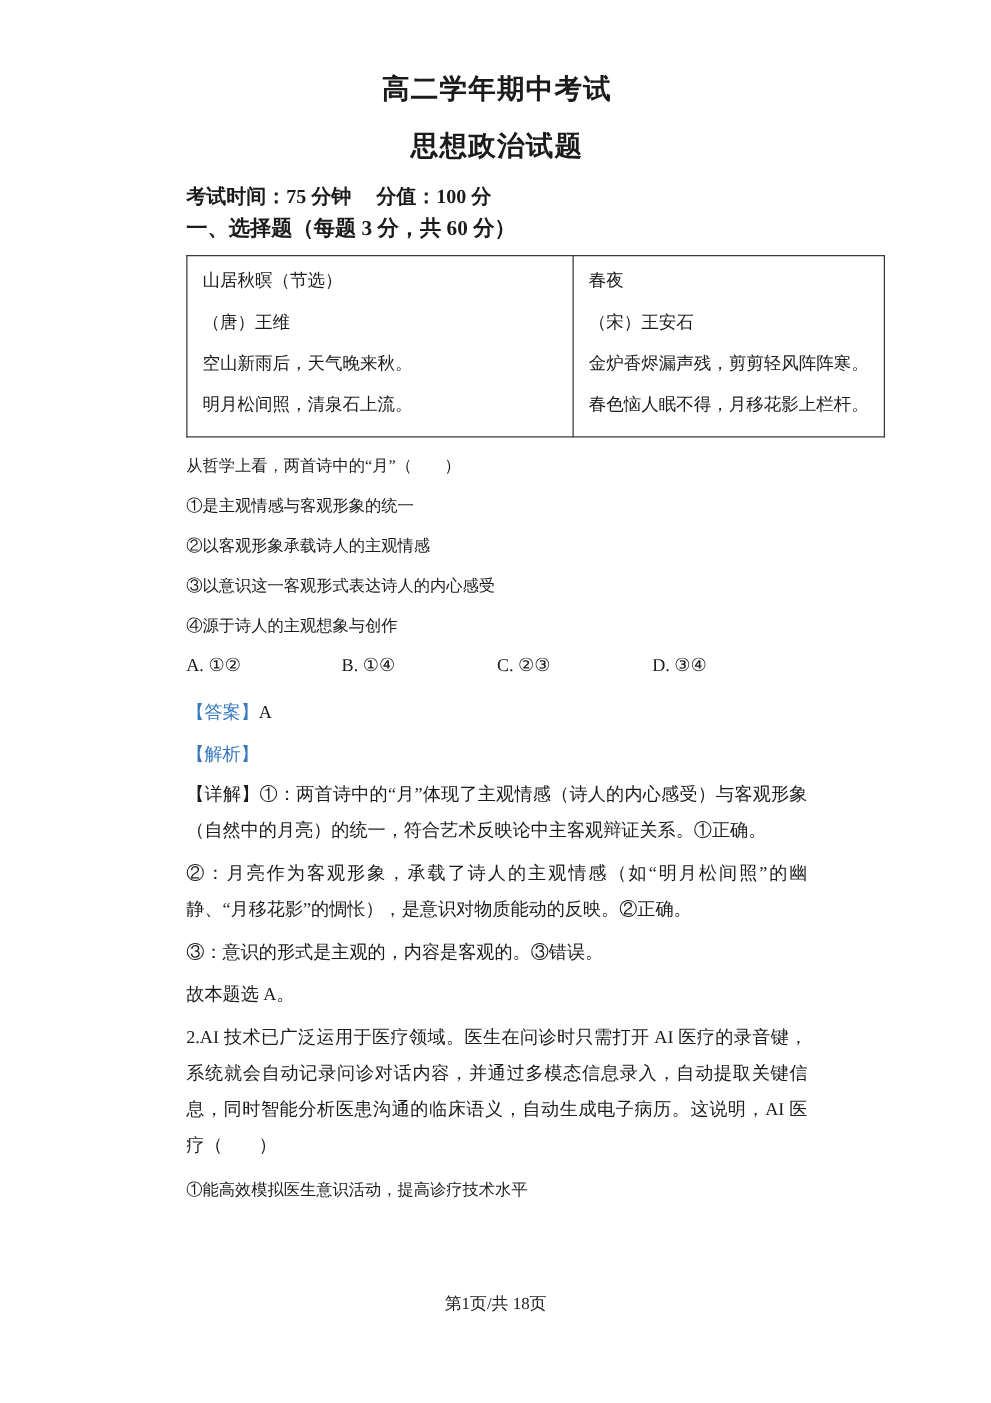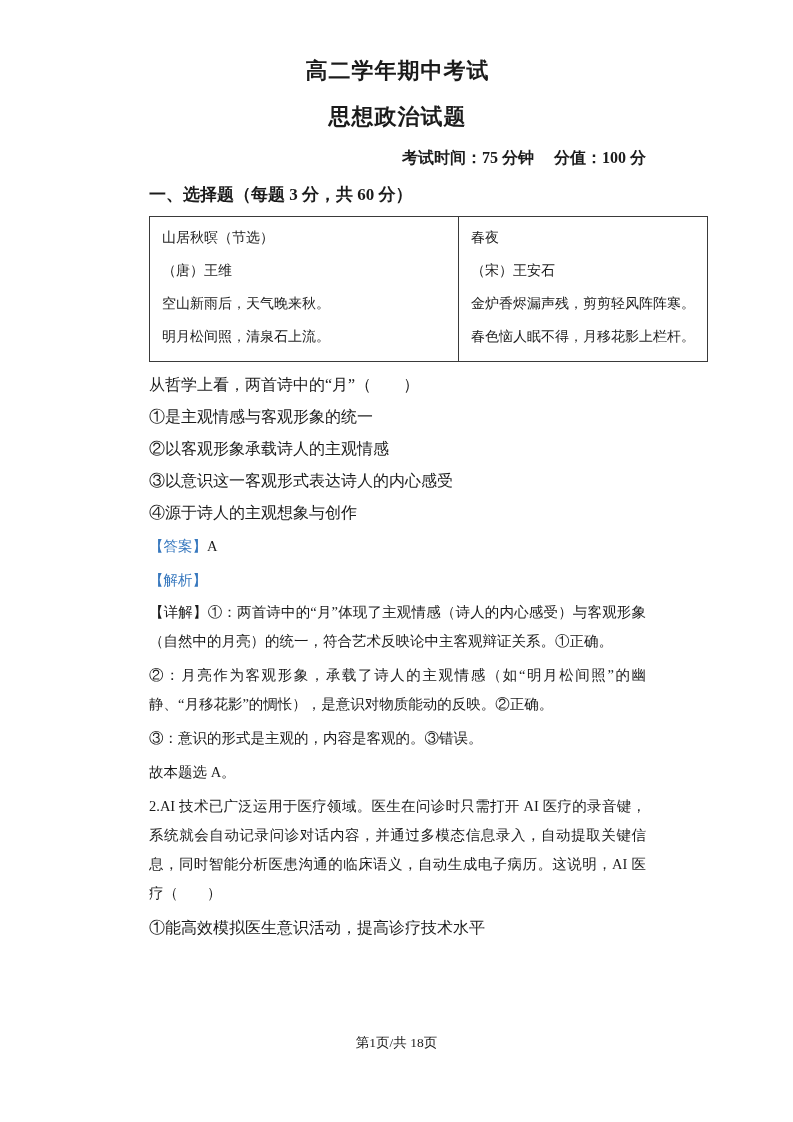--- a/index.html
+++ b/index.html
@@ -27,25 +27,25 @@
   }
   .doc-subtitle {
     text-align: center;
     font-size: 22px;
     font-weight: bold;
     line-height: 30px;
     margin: 0 0 14px 0;
     letter-spacing: 1px;
   }
   .exam-info {
-    text-align: right;
+    text-align: left;
     font-size: 16px;
     font-weight: bold;
     line-height: 24px;
-    margin: 0 0 12px 0;
+    margin: 0 0 0 0;
   }
   .section-heading {
     font-size: 17px;
     font-weight: bold;
     line-height: 26px;
     margin: 0 0 8px 0;
   }
   .body-p {
     font-size: 14.5px;
     line-height: 29px;
@@ -64,21 +64,21 @@
   }
   .poem-table td.left-col  { width: 58%; }
   .poem-table td.right-col { width: 42%; }
   .poem-line {
     font-size: 14px;
     line-height: 33px;
     margin: 0;
     white-space: nowrap;
   }
   .statement-p {
-    font-size: 16px;
+    font-size: 13px;
     line-height: 30px;
     margin: 0 0 2px 0;
   }
   .options-row {
     display: flex;
     margin: 2px 0 6px 0;
   }
   .option {
     flex: 1 1 25%;
     font-size: 14.5px;
@@ -131,20 +131,26 @@
       </tr>
     </tbody>
       </table>
 
     <p class="statement-p">从哲学上看，两首诗中的“月”（　　）</p>
     <p class="statement-p">①是主观情感与客观形象的统一</p>
     <p class="statement-p">②以客观形象承载诗人的主观情感</p>
     <p class="statement-p">③以意识这一客观形式表达诗人的内心感受</p>
     <p class="statement-p">④源于诗人的主观想象与创作</p>
 
+    <div class="options-row">
+      <span class="option">A. ①②</span>
+      <span class="option">B. ①④</span>
+      <span class="option">C. ②③</span>
+      <span class="option">D. ③④</span>
+    </div>
 
     <p class="answer-line">
       <span class="blue-label">【答案】</span><span>A</span>
     </p>
     <p class="analysis-line">
       <span class="blue-label">【解析】</span>
     </p>
 
     <p class="body-p">【详解】①：两首诗中的“月”体现了主观情感（诗人的内心感受）与客观形象（自然中的月亮）的统一，符合艺术反映论中主客观辩证关系。①正确。</p>
     <p class="body-p">②：月亮作为客观形象，承载了诗人的主观情感（如“明月松间照”的幽静、“月移花影”的惆怅），是意识对物质能动的反映。②正确。</p>

